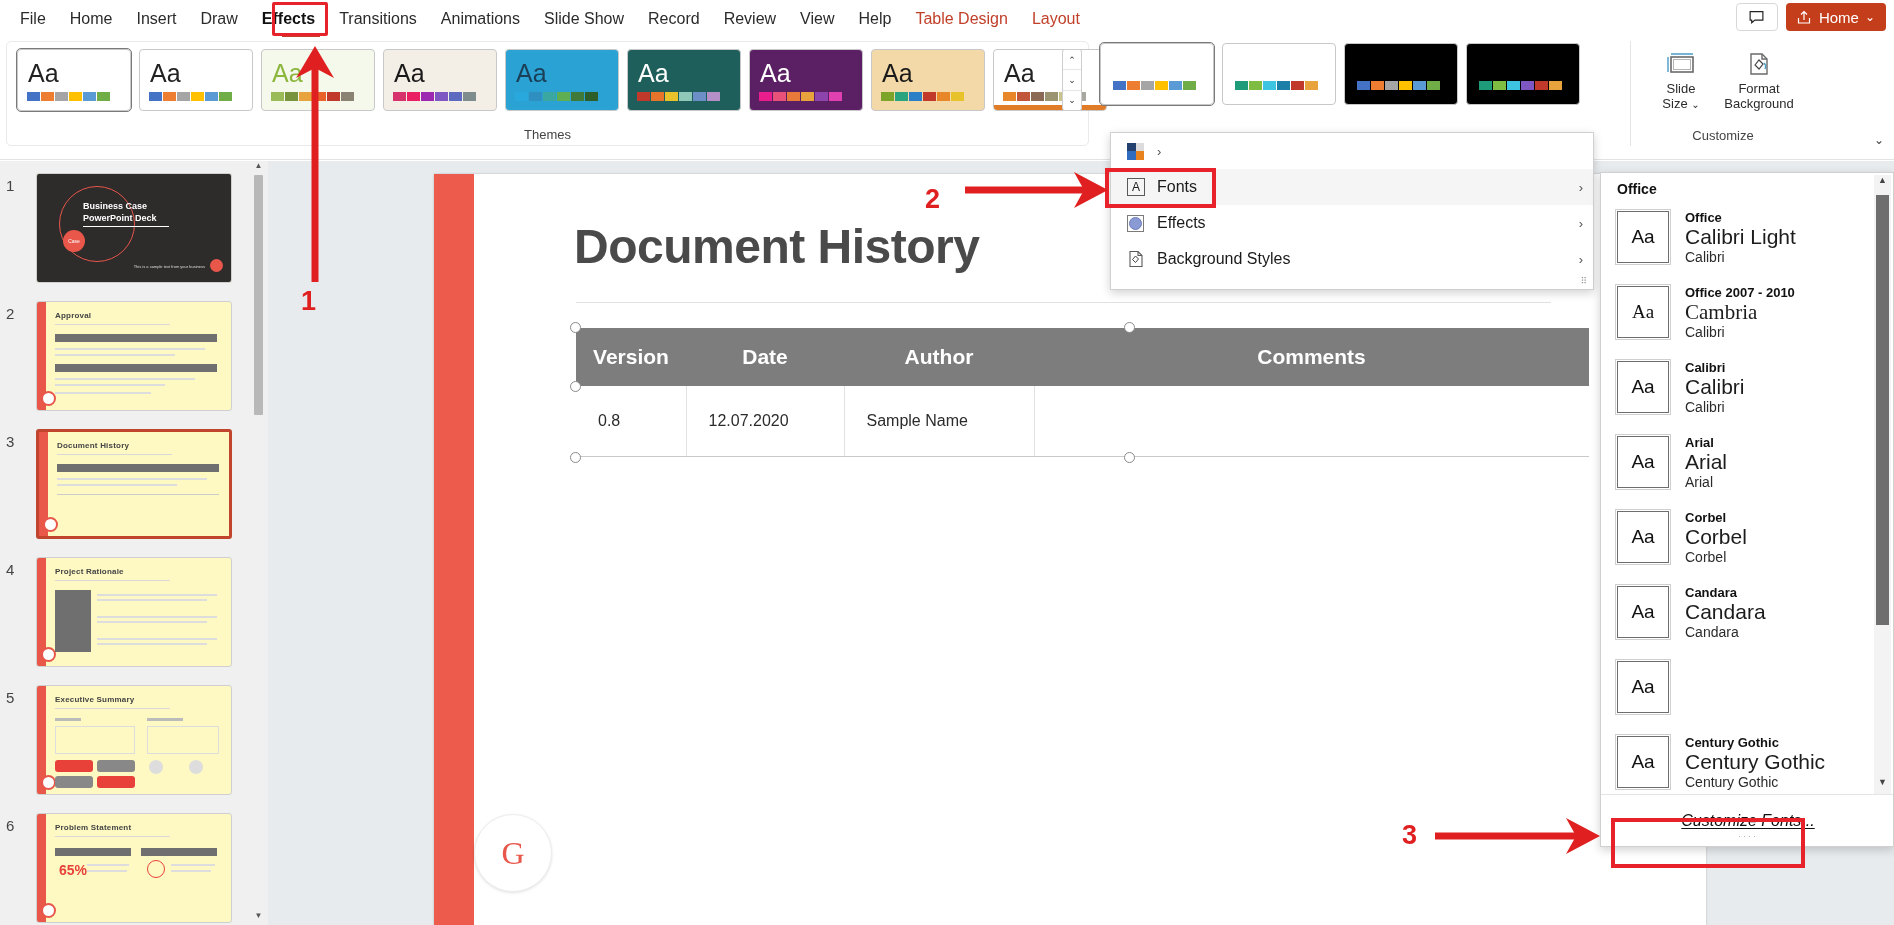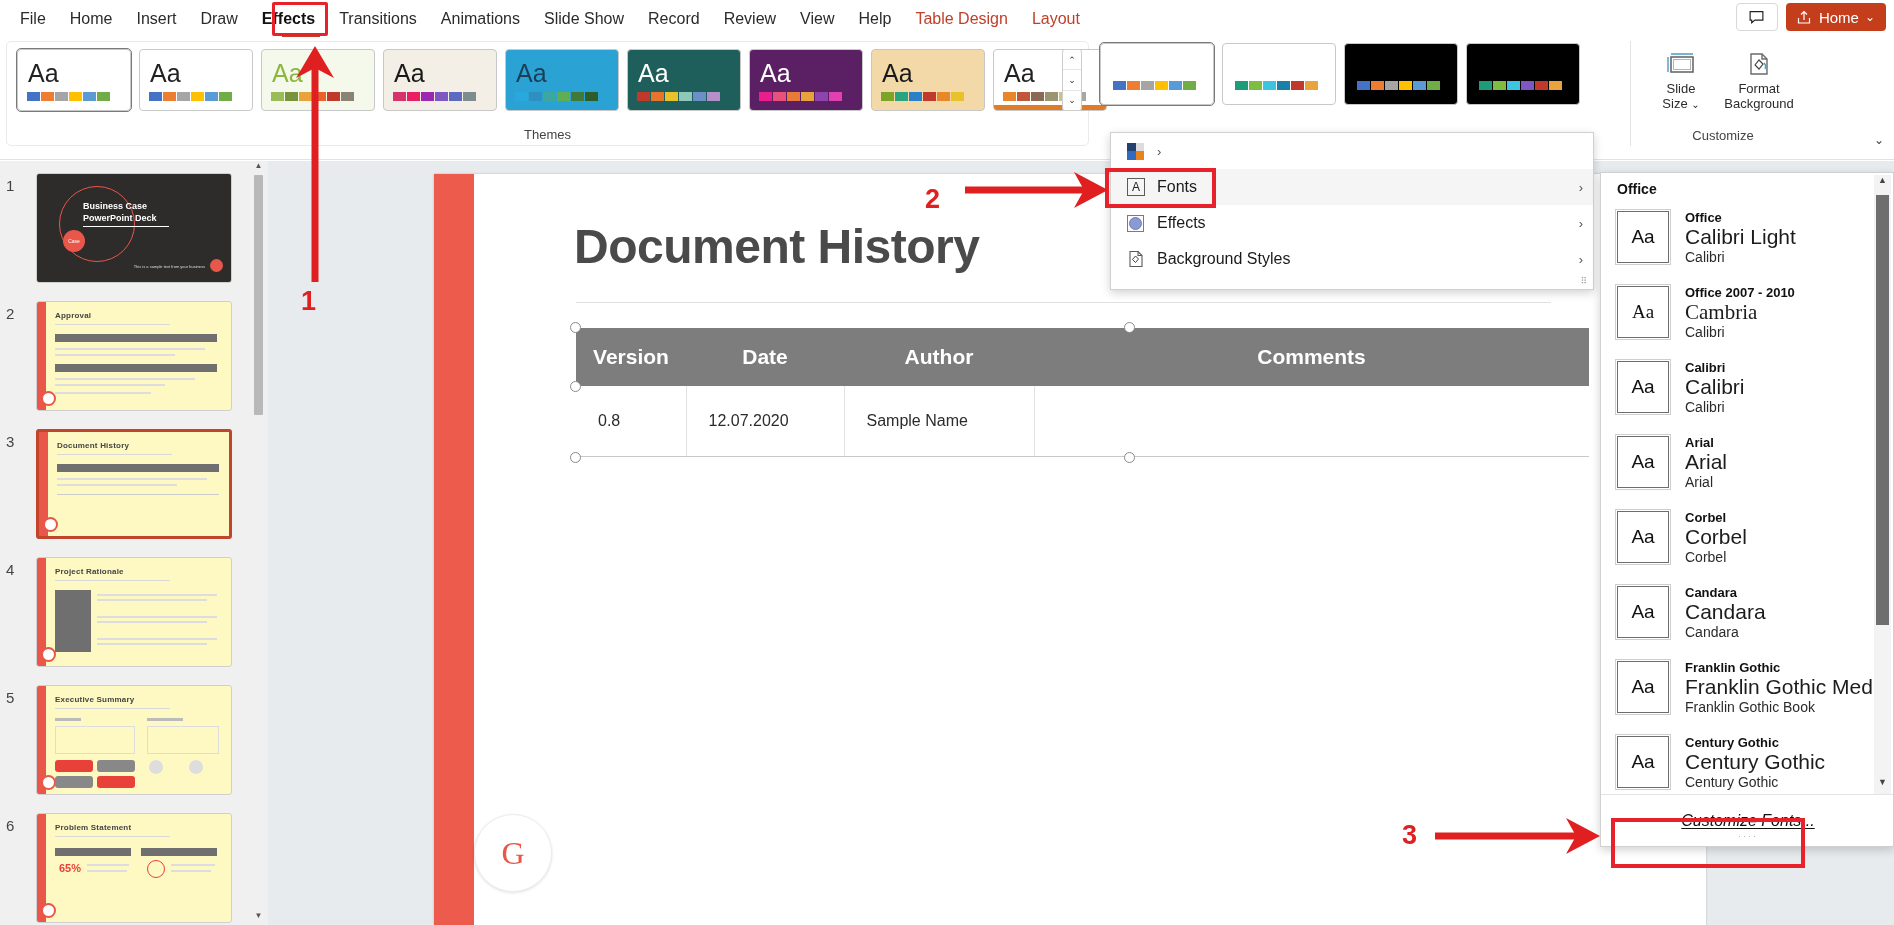--- a/index.html
+++ b/index.html
@@ -588,21 +588,21 @@
       </div>
       <div class="thumb-row">
         <div class="thumb-num">6</div>
         <div class="thumb">
           <div class="tsidebar"></div>
           <div class="ttitle">Problem Statement</div>
           <div class="trule"></div>
           <div class="tbadge"></div>
           <div class="thdr" style="left:18px;top:34px;width:76px"></div>
           <div class="thdr" style="left:104px;top:34px;width:76px"></div>
-          <div style="position:absolute;left:22px;top:48px;font-size:11px;font-weight:bold;color:#e8413a">65%</div>
+          <div style="position:absolute;left:22px;top:48px;font-size:14px;font-weight:bold;color:#e8413a">65%</div>
           <div style="position:absolute;left:110px;top:46px;width:18px;height:18px;border-radius:50%;border:1.5px solid #e8413a"></div>
           <div class="tline" style="left:50px;top:50px;width:42px"></div>
           <div class="tline" style="left:50px;top:56px;width:40px"></div>
           <div class="tline" style="left:134px;top:50px;width:44px"></div>
           <div class="tline" style="left:134px;top:56px;width:40px"></div>
         </div>
       </div>
     </div>
   <div class="thumb-scrollbar">
     <div class="track"></div>
@@ -746,25 +746,20 @@
       <div class="fp-item">
         <div class="fp-swatch" style="font-family: &quot;Liberation Sans&quot;, sans-serif;">Aa</div>
         <div class="fp-txt">
           <div class="fp-n">Candara</div>
           <div class="fp-a" style="font-family: &quot;Liberation Sans&quot;, sans-serif;">Candara</div>
           <div class="fp-b">Candara</div>
         </div>
       </div>
       <div class="fp-item">
         <div class="fp-swatch" style="font-family: &quot;Liberation Sans&quot;, sans-serif;">Aa</div>
-        <div class="fp-txt">
-          <div class="fp-n">Franklin Gothic</div>
-          <div class="fp-a" style="font-family: &quot;Liberation Sans&quot;, sans-serif;">Franklin Gothic Med</div>
-          <div class="fp-b">Franklin Gothic Book</div>
-        </div>
       </div>
       <div class="fp-item">
         <div class="fp-swatch" style="font-family: &quot;Liberation Sans&quot;, sans-serif;">Aa</div>
         <div class="fp-txt">
           <div class="fp-n">Century Gothic</div>
           <div class="fp-a" style="font-family: &quot;Liberation Sans&quot;, sans-serif;">Century Gothic</div>
           <div class="fp-b">Century Gothic</div>
         </div>
       </div>
     </div>

